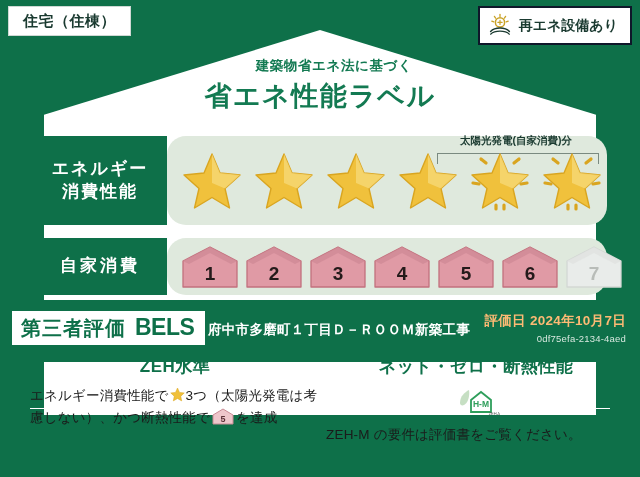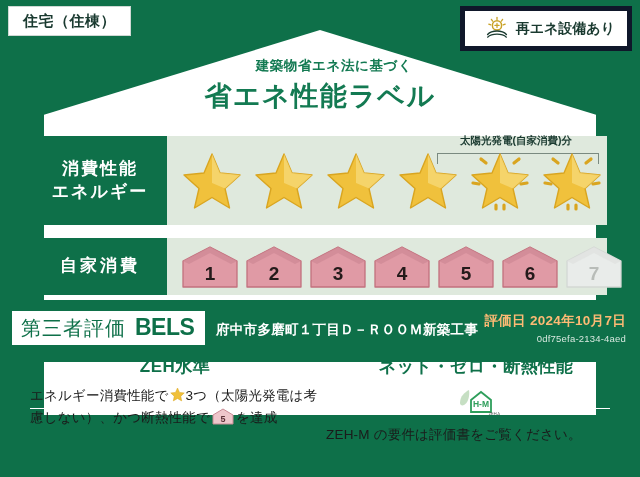--- a/index.html
+++ b/index.html
@@ -22,22 +22,22 @@
     position:absolute;left:8px;top:6px;
     background:#fff;border:1px solid #cfd8d4;
     padding:6px 14px 7px 14px;
     font-size:15px;font-weight:bold;color:#1a3a30;
     letter-spacing:.5px;line-height:1;
   }
 
   
   .tag-right{
     position:absolute;right:8px;top:6px;
-    background:#fff;border:5px solid #0f172a;
-    padding:5px 12px 6px 20px;
+    background:#fff;border:2px solid #0f172a;
+    padding:5px 12px 6px 8px;
     display:flex;align-items:center;gap:7px;
     font-size:14px;font-weight:bold;color:#1a3a30;line-height:1;
   }
   .sun-ico{width:24px;height:24px;display:block;flex:0 0 auto;}
 
   
   .title-sub{
     position:absolute;left:0;right:0;top:57px;text-align:center;
     font-size:13.5px;font-weight:bold;color:#137a52;letter-spacing:.6px;margin-left:28px;
   }
@@ -46,21 +46,21 @@
     font-size:27px;font-weight:bold;color:#137a52;letter-spacing:1.5px;
   }
 
   
   .row{position:absolute;display:flex;align-items:stretch;}
   .row-label{
     background:#0e7049;color:#fff;
     display:flex;flex-direction:column;align-items:center;justify-content:center;
     font-weight:bold;letter-spacing:2px;line-height:1.35;
   }
-  .row-track{background:#dfe9dd;position:relative;flex:1;}
+  .row-track{background:#dfe9dd;position:relative;flex:1;border-radius:19px;}
 
   #row-energy{left:33px;top:136px;width:574px;height:89px;}
   #row-energy .row-label{width:134px;font-size:17px;}
   #row-insulation{left:33px;top:238px;width:574px;height:57px;}
   #row-insulation .row-label{width:134px;font-size:17px;letter-spacing:3px;}
 
   
   .stars{position:absolute;left:0;top:0;right:0;bottom:0;
     display:flex;align-items:center;padding-left:14px;gap:10px;}
   .star-wrap{position:relative;width:62px;height:62px;flex:0 0 auto;}
@@ -109,24 +109,24 @@
   .inline-house svg{width:22px;height:17px;display:block;}
   .zehm-logo{width:44px;height:30px;margin-left:4px;vertical-align:-9px;}
 
   
   .footer{position:absolute;left:0;right:0;bottom:0;height:62px;background:#0e7049;}
   .bels-box{
     position:absolute;left:12px;top:11px;
     background:#fff;border:1px solid #fff;padding:4px 10px 5px 8px;
     display:flex;align-items:center;gap:9px;line-height:1;
   }
-  .bels-jp{font-size:20px;font-weight:normal;color:#0e7049;letter-spacing:1px;}
+  .bels-jp{font-size:20px;font-weight:bold;color:#0e7049;letter-spacing:1px;}
   .bels-en{font-size:23px;font-weight:bold;color:#0e7049;letter-spacing:-.5px;}
   .addr{
-    position:absolute;left:216px;top:21px;
+    position:absolute;left:208px;top:21px;
     font-size:13.5px;font-weight:bold;color:#fff;letter-spacing:.3px;
     white-space:nowrap;
   }
   .eval-wrap{position:absolute;right:14px;top:12px;text-align:right;}
   .eval-date{font-size:13.5px;font-weight:bold;color:#fdba74;letter-spacing:.3px;}
   .eval-id{font-size:9.5px;color:#d7e8df;margin-top:3px;letter-spacing:.2px;}
   .divider{
     position:absolute;left:30px;right:30px;top:408px;height:1px;background:#ffffff;
   }
 </style>
@@ -158,22 +158,22 @@
       </svg>
     </span>
     <span>再エネ設備あり</span>
   </div>
 
   <div class="title-sub">建築物省エネ法に基づく</div>
   <div class="title-main">省エネ性能ラベル</div>
 
   <div class="row" id="row-energy">
     <div class="row-label">
+      <span>エネルギー</span>
       <span>消費性能</span>
-      <span>エネルギー</span>
     </div>
     <div class="row-track">
       <div class="solar-note">太陽光発電(自家消費)分</div>
       <div class="solar-bracket"></div>
       <div class="stars" id="stars-container">
           <div class="star-wrap">
             <svg class="star-svg" viewBox="0 0 62 62">
 
       <polygon points="31,4 39,23 59,25 44,38.5 48.5,58 31,47.5 13.5,58 18,38.5 3,25 23,23" fill="#f0c13c" stroke="#d9a520" stroke-width="1.4" stroke-linejoin="round"></polygon>
       <polygon points="31,4 39,23 59,25 44,38.5 31,33" fill="#f7d97a" opacity="0.75"></polygon>

